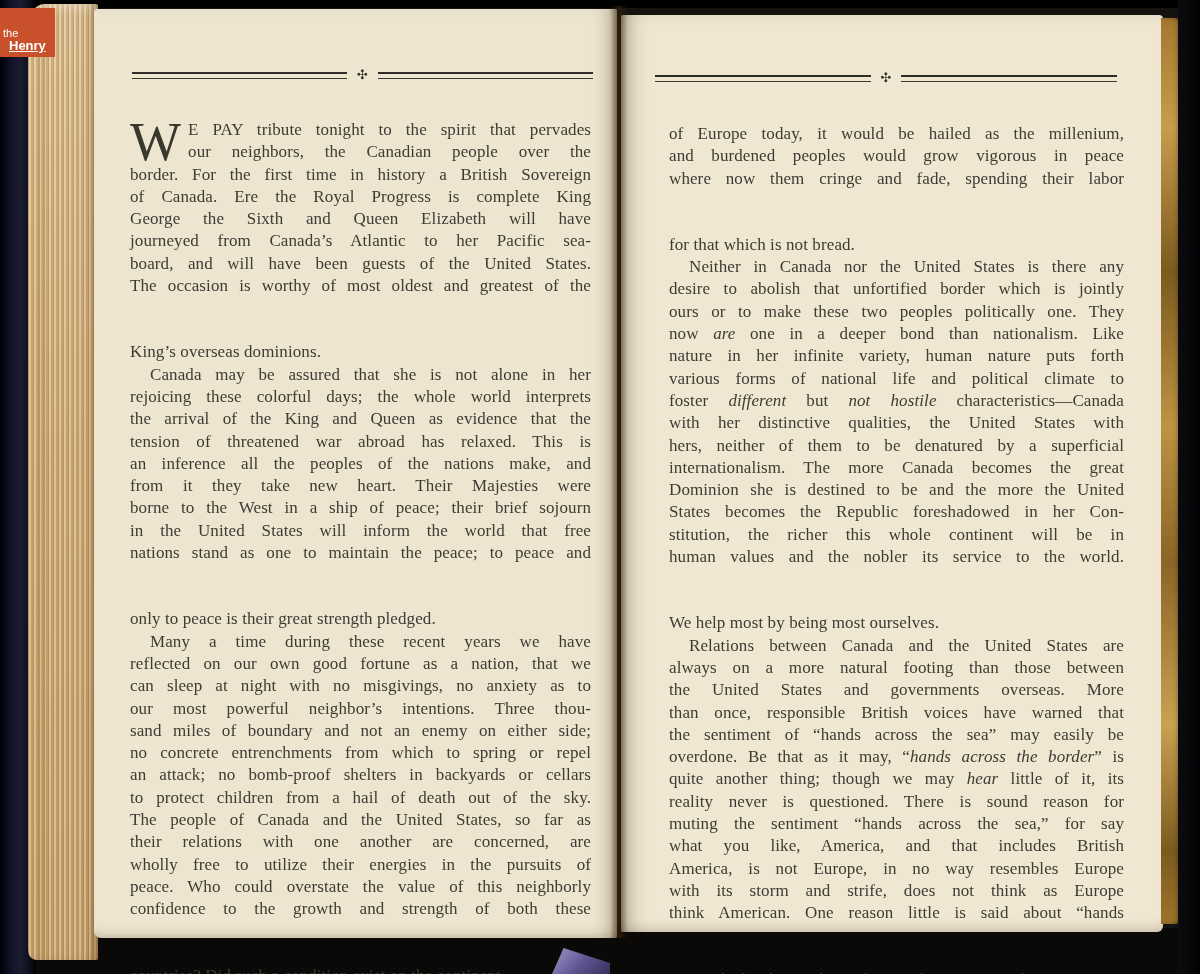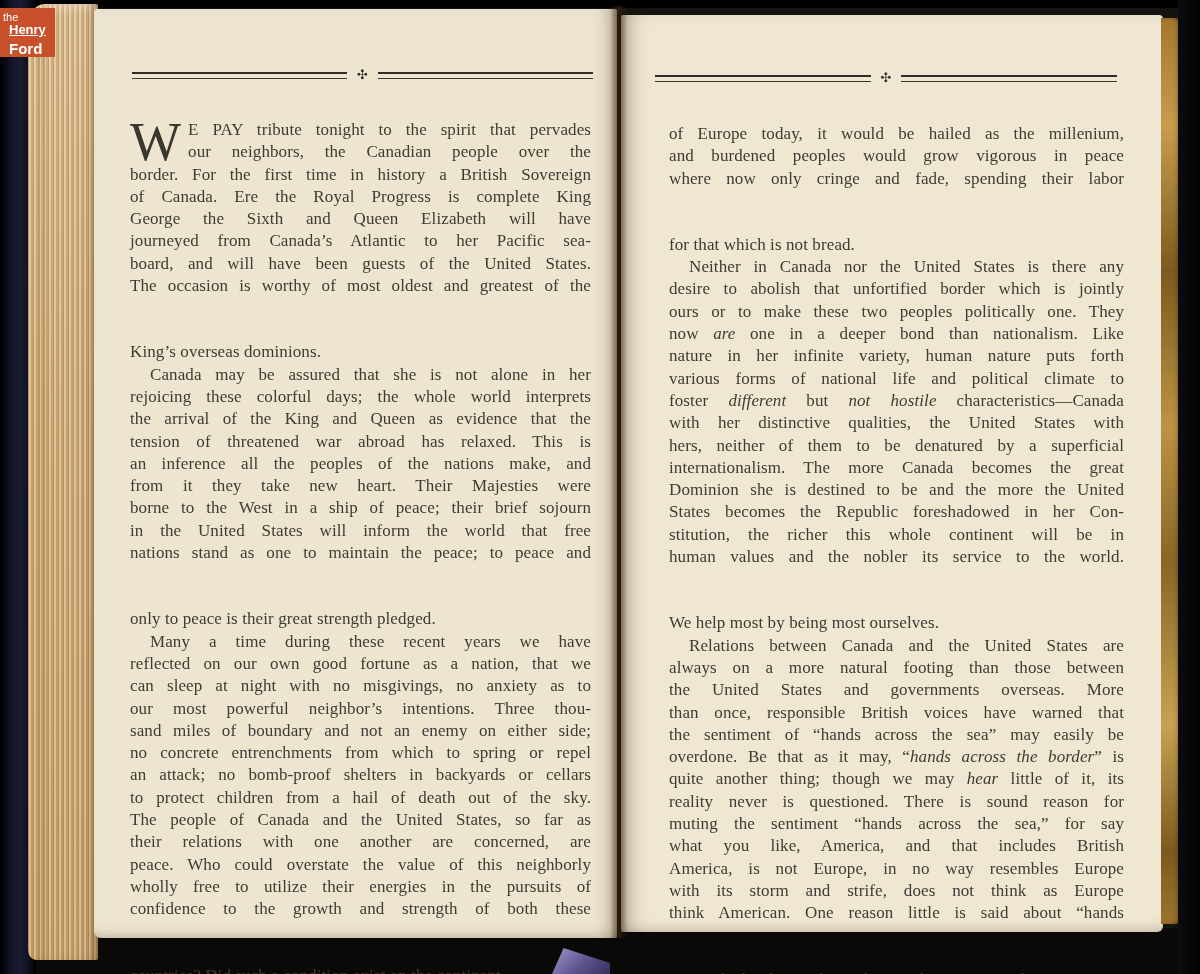--- a/index.html
+++ b/index.html
@@ -51,21 +51,21 @@
   .ribbon {
     position:absolute; left:552px; top:948px; width:58px; height:26px;
     background:linear-gradient(135deg,#9e97c9 0,#5d548f 55%,#37305c 100%);
     clip-path:polygon(0 100%, 20% 0, 100% 58%, 100% 100%);
   }
   
   .logo {
     position:absolute; left:0; top:8px; width:55px; height:49px; background:#c8502a;
     color:#fff; font-family:"Liberation Sans",sans-serif; overflow:hidden;
   }
-  .logo .l-the  { font-size:11px; line-height:11px; margin:4px 0 0 3px; }
+  .logo .l-the  { font-size:11px; line-height:11px; margin:20px 0 0 3px; }
   .logo .l-henry{ font-size:13px; font-weight:700; line-height:13px; margin:0 0 0 9px;text-decoration:underline; }
   .logo .l-ford { font-size:15px; font-weight:700; line-height:18px; margin:4px 0 0 9px; }
   
   .header { position:absolute; display:flex; align-items:center; }
   .page-left  .header { top:60px; left:38px; width:461px; }
   .page-right .header { top:57px; left:34px; width:462px; }
   .rule-seg { flex:1; height:4px; border-top:2.5px solid #2f2d27; border-bottom:1px solid #3a382f; }
   .fleuron {
     margin:0 10px; font-size:13px; line-height:1; color:#2f2d27;
     font-family:"DejaVu Sans",sans-serif; transform:translateY(-1px);
@@ -127,39 +127,39 @@
           <div class="line">Many a time during these recent years we have</div>
           <div class="line">reflected on our own good fortune as a nation, that we</div>
           <div class="line">can sleep at night with no misgivings, no anxiety as to</div>
           <div class="line">our most powerful neighbor’s intentions. Three thou-</div>
           <div class="line">sand miles of boundary and not an enemy on either side;</div>
           <div class="line">no concrete entrenchments from which to spring or repel</div>
           <div class="line">an attack; no bomb-proof shelters in backyards or cellars</div>
           <div class="line">to protect children from a hail of death out of the sky.</div>
           <div class="line">The people of Canada and the United States, so far as</div>
           <div class="line">their relations with one another are concerned, are</div>
+          <div class="line">wholly free to utilize their energies in the pursuits of</div>
           <div class="line">peace. Who could overstate the value of this neighborly</div>
-          <div class="line">wholly free to utilize their energies in the pursuits of</div>
           <div class="line">confidence to the growth and strength of both these</div>
           <div class="line end">countries? Did such a condition exist on the continent</div>
         </div>
       </div>
   </div>
 
   <div class="page page-right">
     <div class="header">
       <div class="rule-seg"></div>
       <span class="fleuron">✣</span>
       <div class="rule-seg"></div>
     </div>
     <div class="textcol">
         <div class="para">
           <div class="line">of Europe today, it would be hailed as the millenium,</div>
           <div class="line">and burdened peoples would grow vigorous in peace</div>
-          <div class="line">where now only cringe and fade, spending their labor</div>
+          <div class="line">where now them cringe and fade, spending their labor</div>
           <div class="line end">for that which is not bread.</div>
         </div>
         <div class="para indent">
           <div class="line">Neither in Canada nor the United States is there any</div>
           <div class="line">desire to abolish that unfortified border which is jointly</div>
           <div class="line">ours or to make these two peoples politically one. They</div>
           <div class="line">now <em>are</em> one in a deeper bond than nationalism. Like</div>
           <div class="line">nature in her infinite variety, human nature puts forth</div>
           <div class="line">various forms of national life and political climate to</div>
           <div class="line">foster <em>different</em> but <em>not hostile</em> characteristics—Canada</div>

